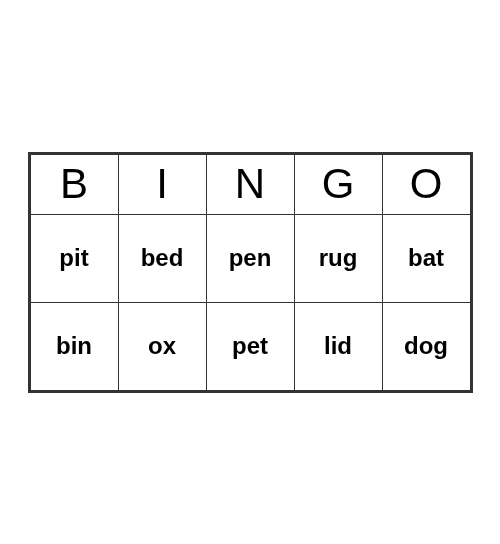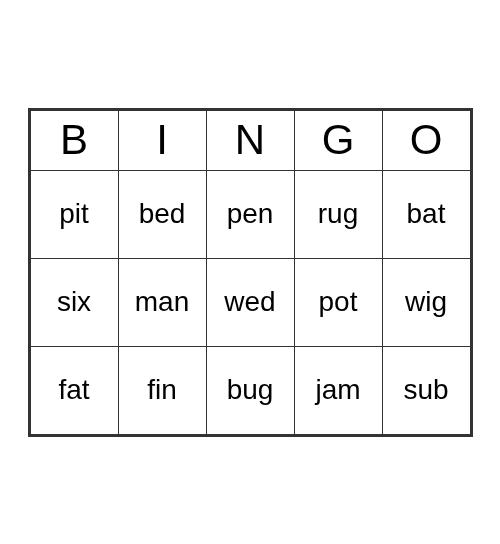--- a/index.html
+++ b/index.html
@@ -27,22 +27,22 @@
       border-collapse: collapse;
     }
 
     .bingo-table td,
     .bingo-table th {
       border: 1.5px solid #333;
       width: 88px;
       height: 88px;
       text-align: center;
       vertical-align: middle;
-      font-size: 28px;
-      font-weight: normal;
+      font-size: 24px;
+      font-weight: bold;
     }
 
     .bingo-table th {
       height: 60px;
       font-size: 42px;
       font-weight: normal;
       border: 1.5px solid #333;
     }
   </style>
 </head>
@@ -61,28 +61,21 @@
     </thead>
     <tbody id="bingo-body">
     <tr>
           <td>pit</td>
           <td>bed</td>
           <td>pen</td>
           <td>rug</td>
           <td>bat</td>
         </tr>
         <tr>
-          <td>six</td>
-          <td>man</td>
-          <td>wed</td>
-          <td>pot</td>
-          <td>wig</td>
-        </tr>
-        <tr>
-          <td>fat</td>
-          <td>fin</td>
-          <td>bug</td>
-          <td>jam</td>
-          <td>sub</td>
+          <td>bin</td>
+          <td>ox</td>
+          <td>pet</td>
+          <td>lid</td>
+          <td>dog</td>
         </tr>
       </tbody>
   </table>
 </div>
 
 </body></html>

